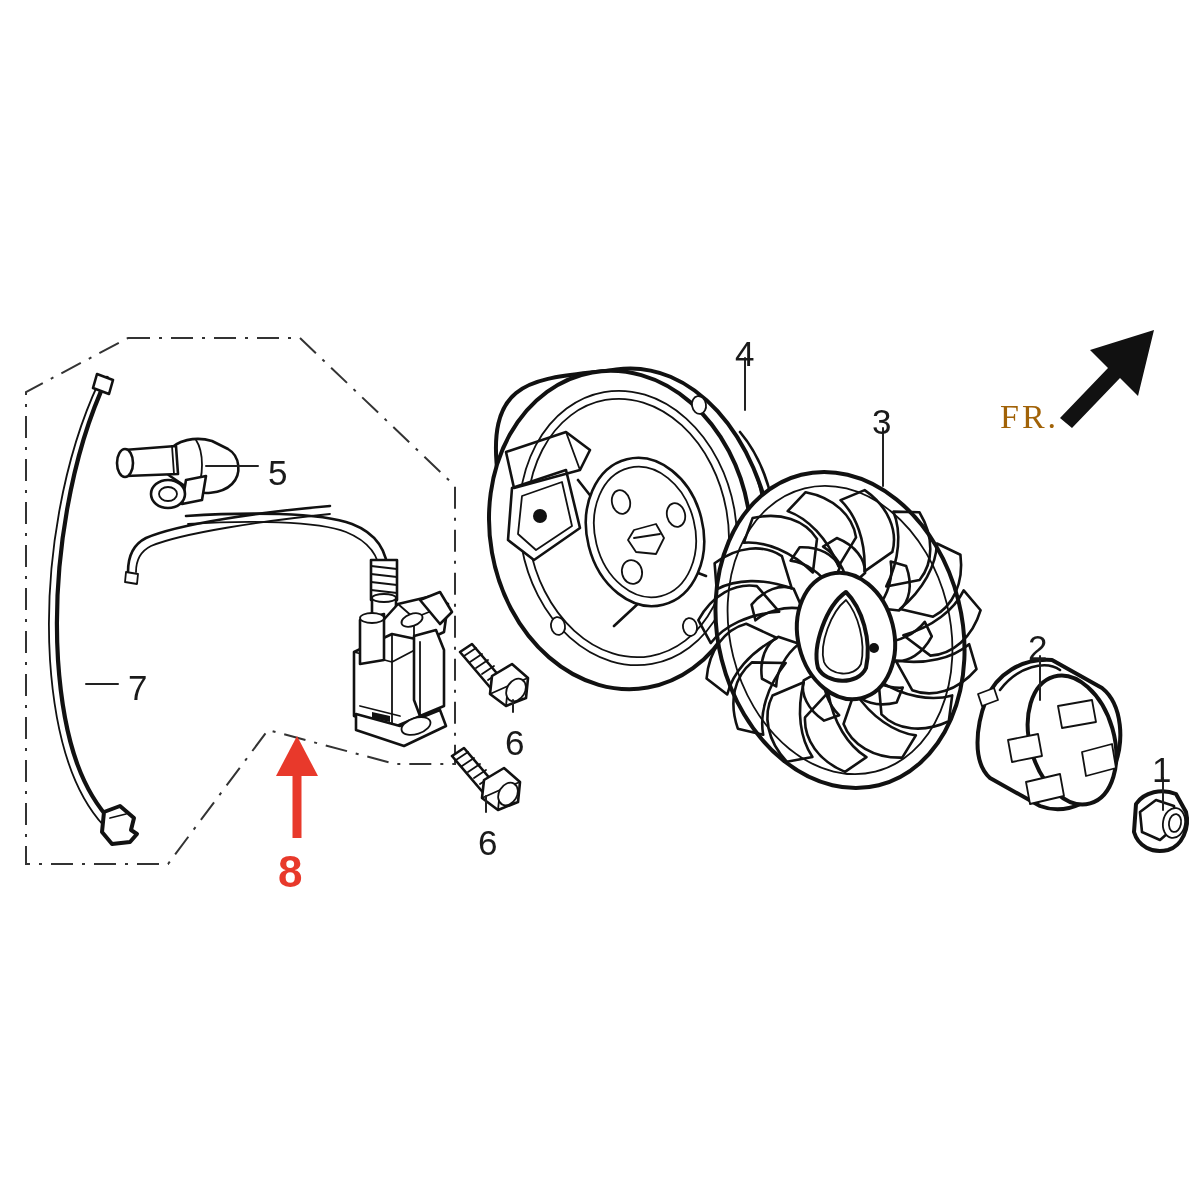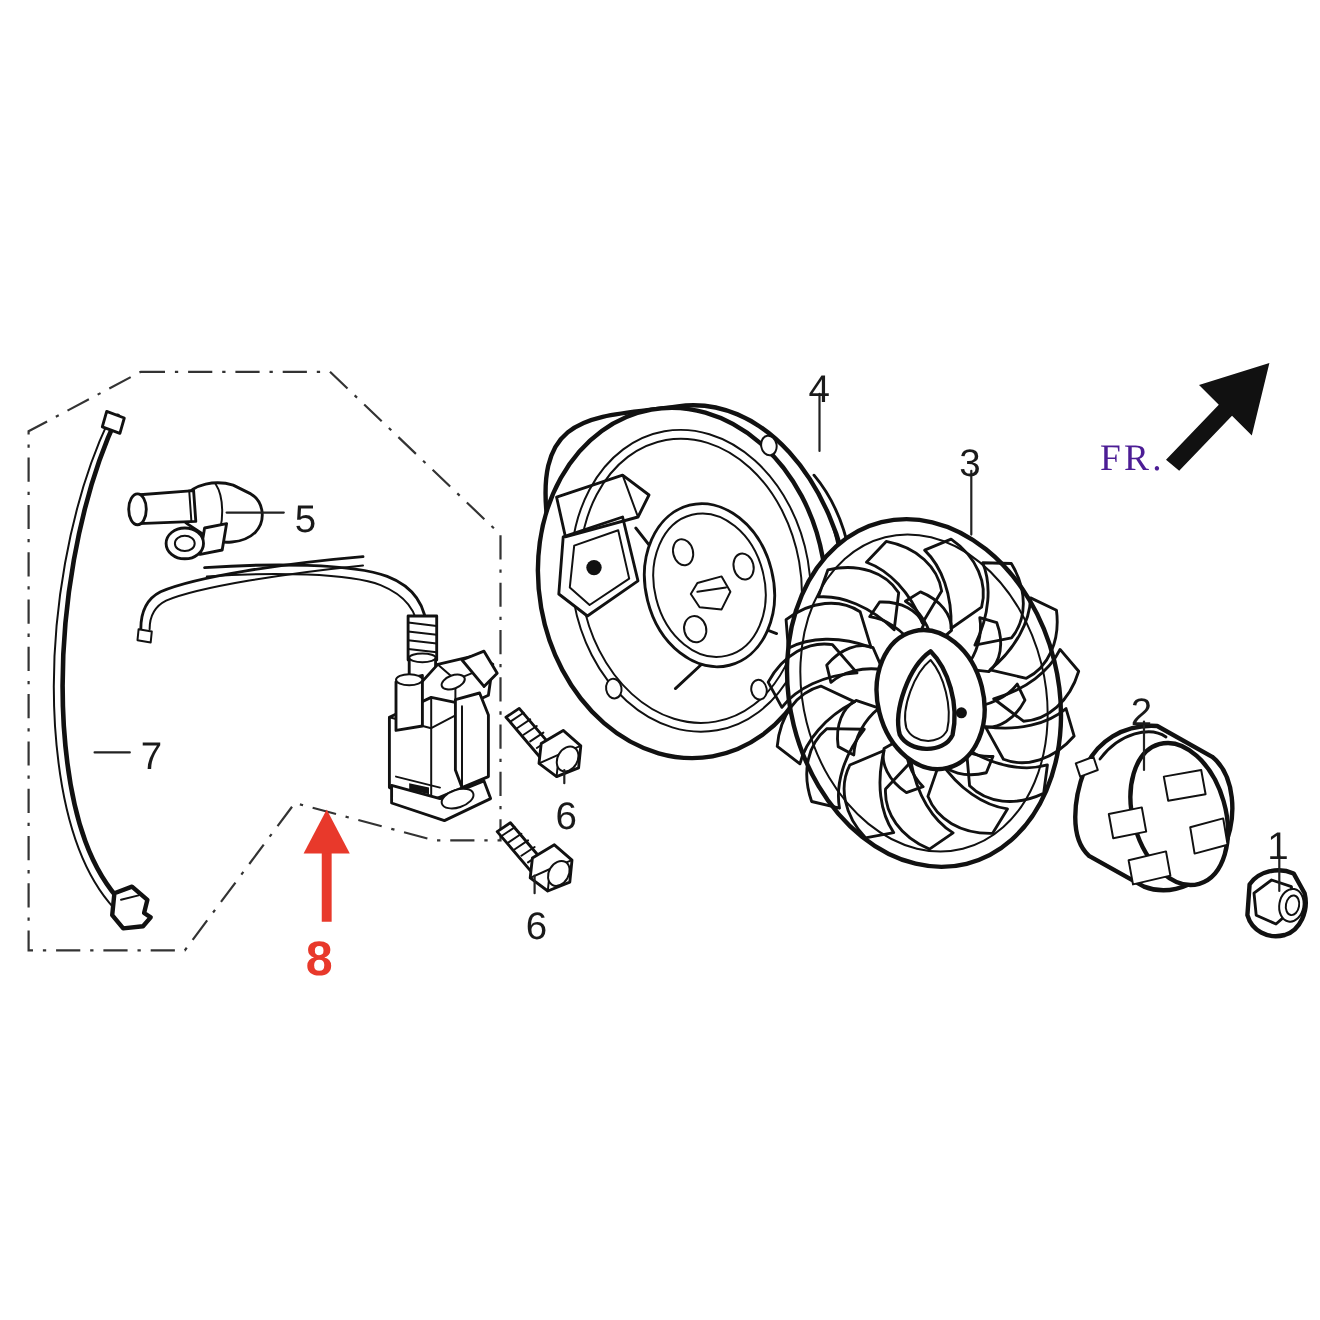--- a/index.html
+++ b/index.html
@@ -4,21 +4,21 @@
 <style>
   html,body{margin:0;padding:0;background:#ffffff;}
   body{width:1200px;height:1200px;overflow:hidden;
        font-family:"Liberation Sans", sans-serif;}
   #stage{position:relative;width:1200px;height:1200px;background:#fff;}
   #stage svg{position:absolute;top:0;left:0;}
   .callout{position:absolute;font-family:"Liberation Sans",sans-serif;
            font-size:35px;color:#1a1a1a;line-height:1;user-select:none;}
   .callout.red{color:#e8392b;font-weight:bold;font-size:44px;}
   .frlabel{position:absolute;font-family:"Liberation Serif",serif;
-           font-size:34px;letter-spacing:3px;color:#4c1d95;}
+           font-size:34px;letter-spacing:3px;color:#a16207;}
 </style>
 </head>
 <body>
 
 <div id="stage">
 
   <svg width="1200" height="1200" viewBox="0 0 1200 1200">
     <defs>
       <style>
         .ln{fill:none;stroke:#111;stroke-width:2.6;stroke-linecap:round;stroke-linejoin:round;}

